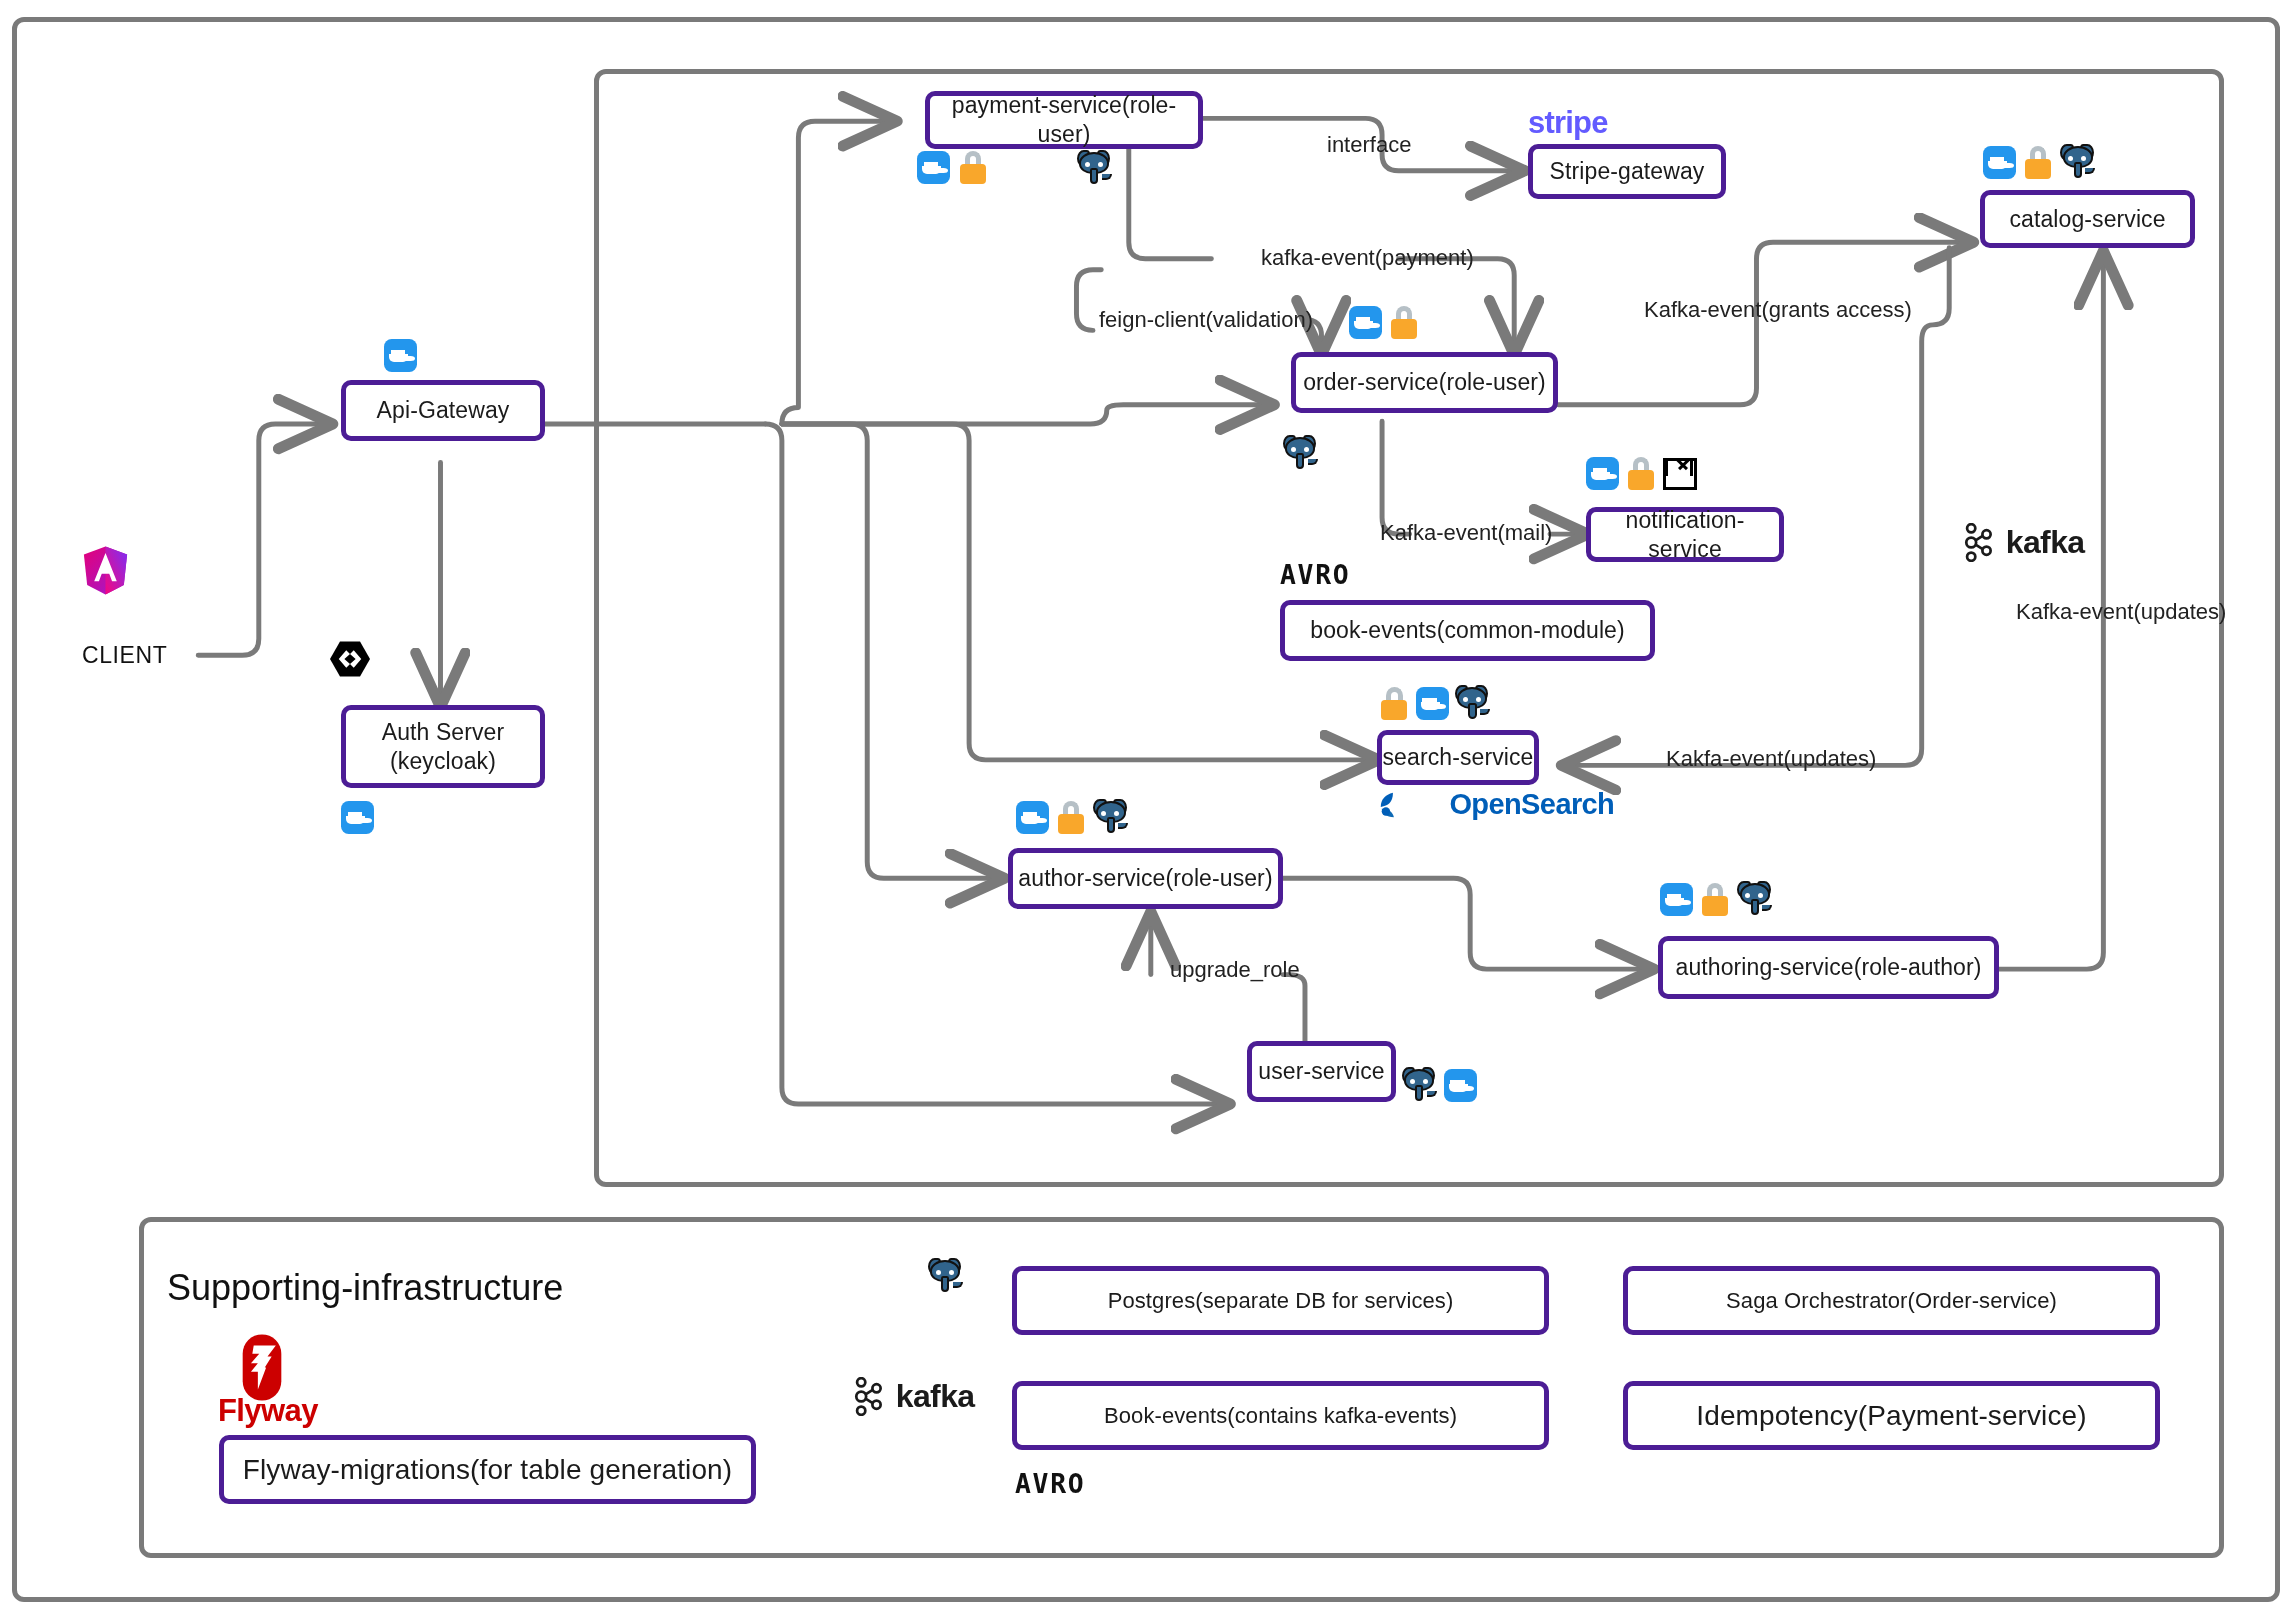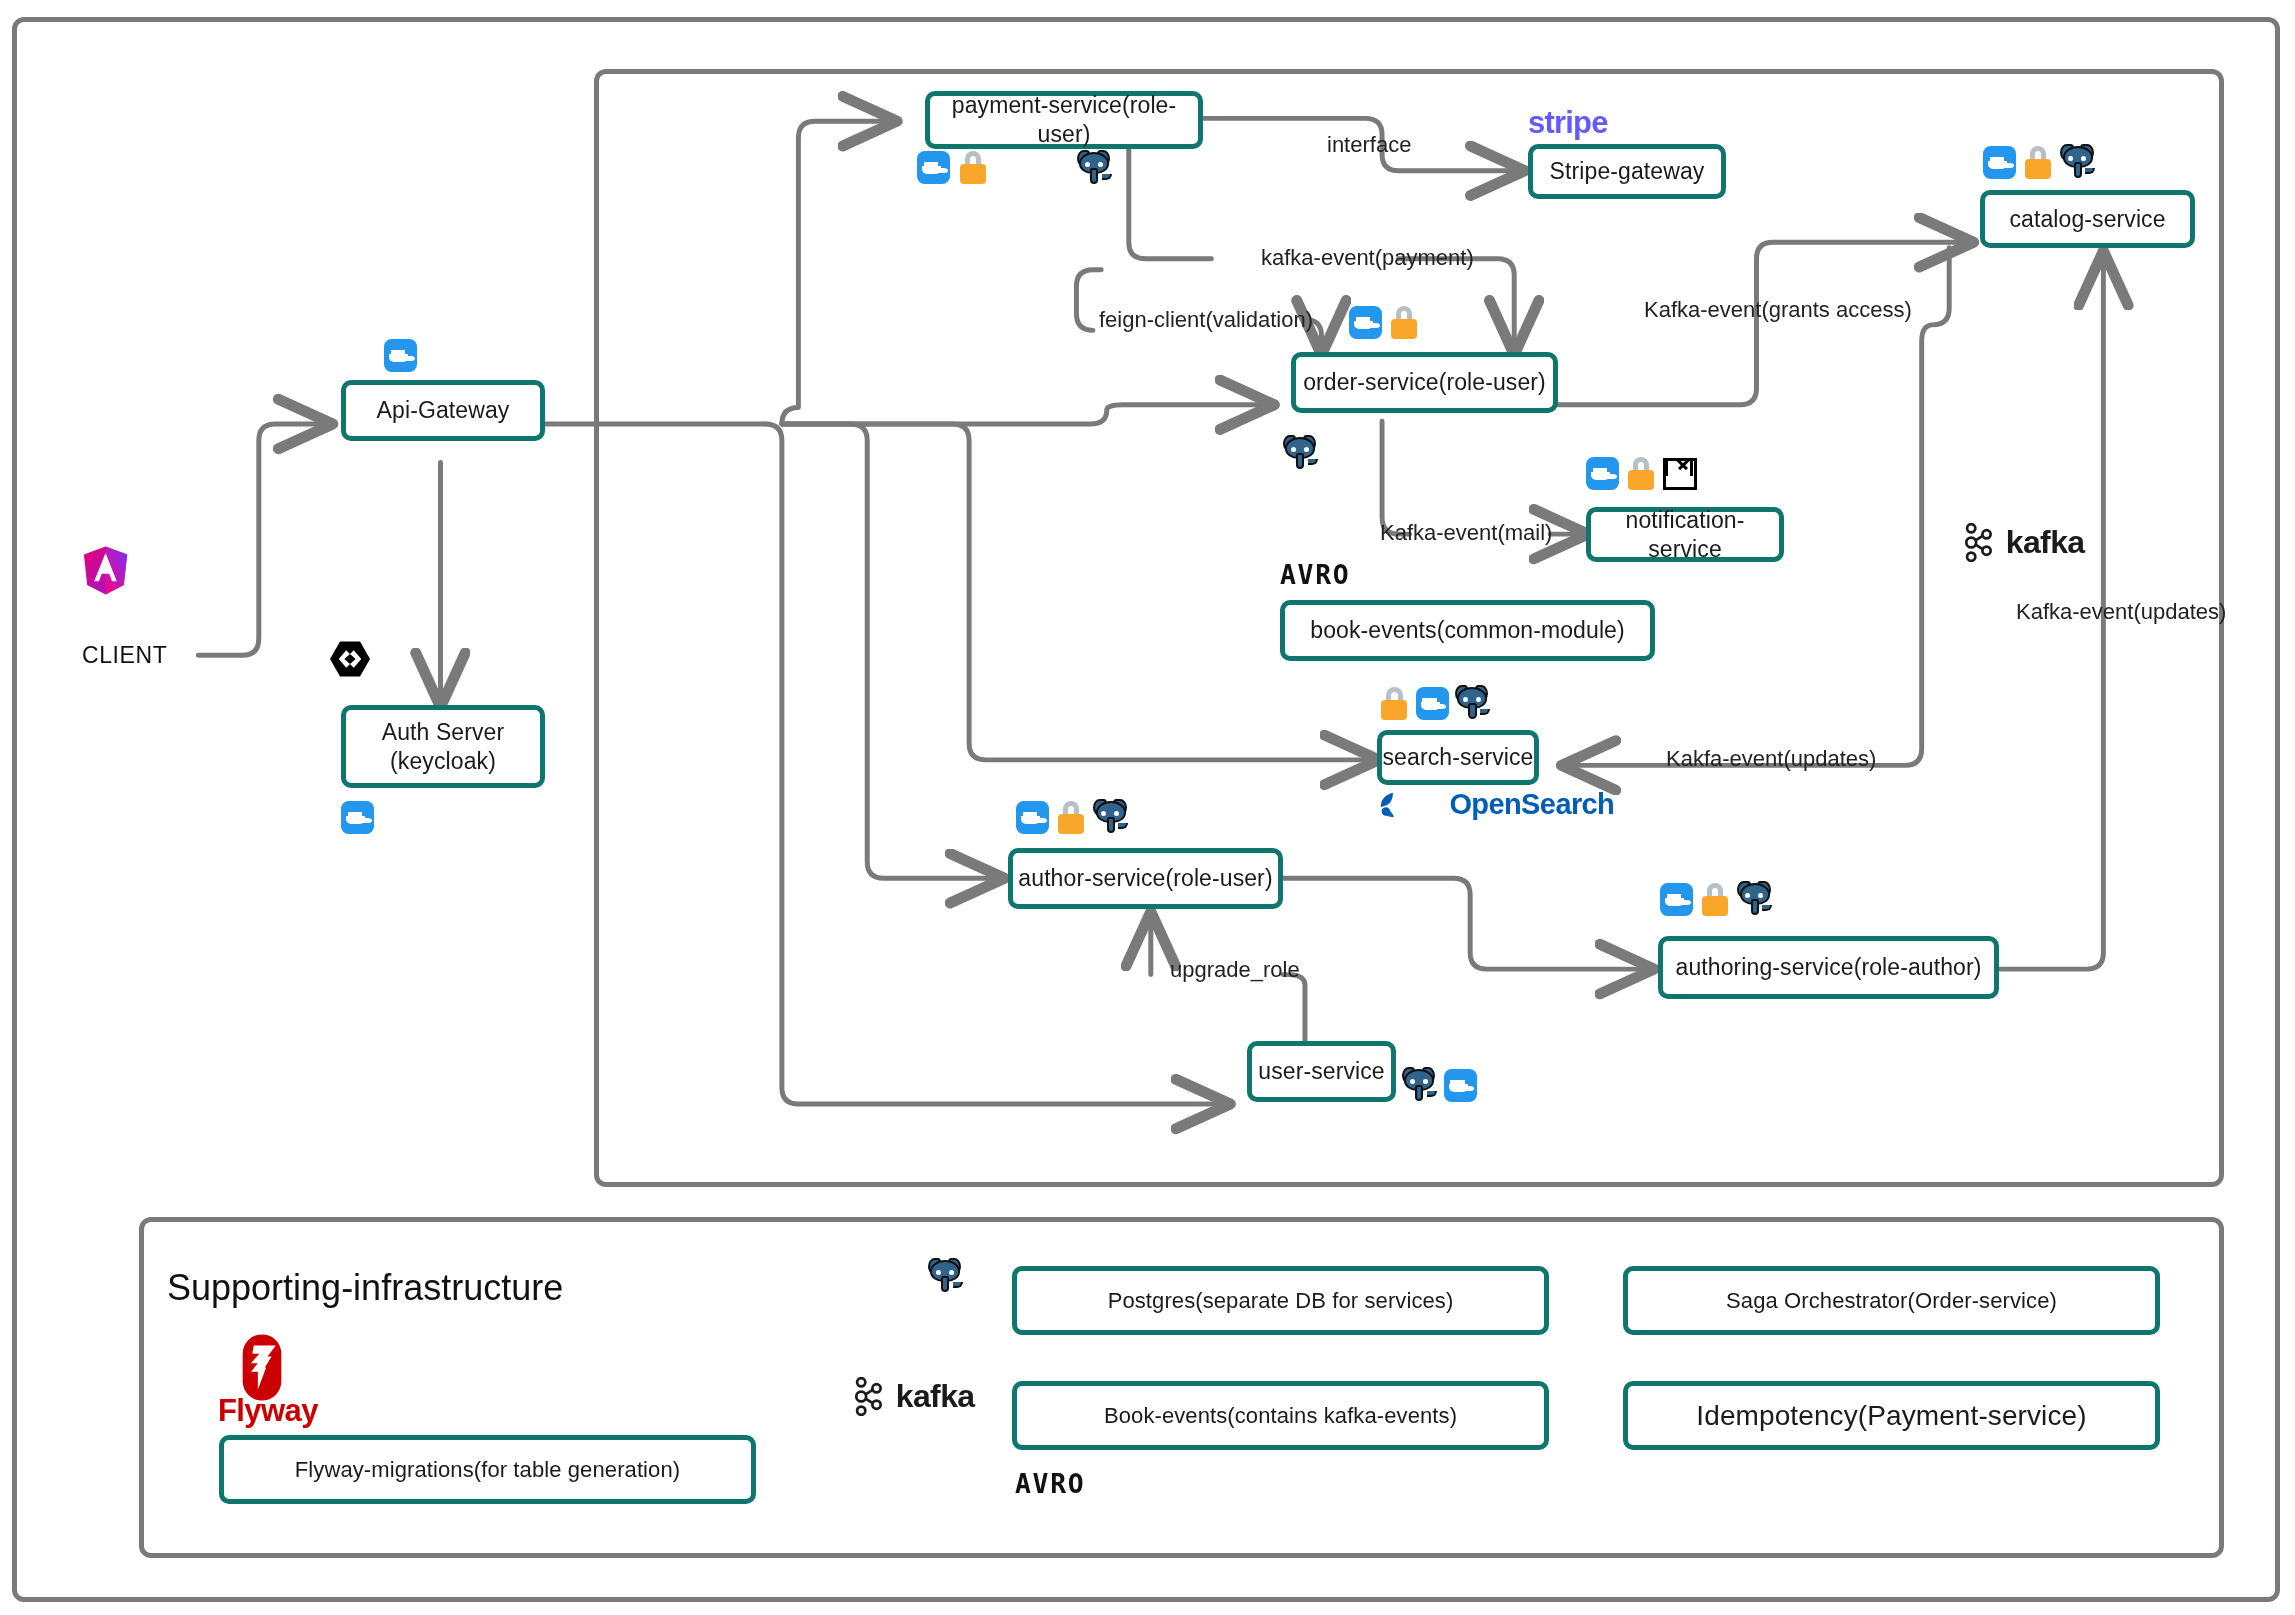--- a/index.html
+++ b/index.html
@@ -1,21 +1,21 @@
 <!DOCTYPE html>
 <html style="font-size:8.8px"><head>
 <meta charset="utf-8">
 <style>
   html,body{margin:0;padding:0;background:#ffffff;}
   body{font-family:"Liberation Sans", sans-serif;}
   #stage{position:relative;width:2295px;height:1615px;background:#fff;overflow:hidden;}
   svg.layer{position:absolute;left:0;top:0;width:2295px;height:1615px;}
 
   .node{position:absolute;box-sizing:border-box;background:#fff;
-        border:5px solid #0f766e;border-radius:10px;
+        border:5px solid #4c1d95;border-radius:10px;
         display:flex;align-items:center;justify-content:center;text-align:center;
         color:#1b1b1b;font-size:23px;line-height:1.25;letter-spacing:0.1px;}
   .node.two-line{flex-direction:column;}
   .frame{position:absolute;box-sizing:border-box;background:transparent;
          border:5px solid #7a7a7a;border-radius:12px;}
   .lbl{position:absolute;color:#222;font-size:22px;white-space:nowrap;}
   .iconrow{position:absolute;display:flex;align-items:flex-end;gap:5.5px;}
   .ico-docker{width:33px;height:33px;border-radius:7.7px;background:#2396ed;position:relative;}
   .ico-docker i{position:absolute;left:5px;top:11px;width:23px;height:12px;display:block;}
   .ico-docker i:before{content:"";position:absolute;left:0;top:4.4px;width:19px;height:7.2px;
@@ -411,21 +411,21 @@
 
   <div class="section-title" style="left:167px;top:1267px;">Supporting-infrastructure</div>
 
   <div style="position:absolute;left:237px;top:1333px;">
     <svg width="50" height="69" viewBox="0 0 72 100">
       <rect x="8" y="2" width="56" height="96" rx="28" fill="#cc0000"></rect>
       <path d="M24 18 H56 L44 34 H34 L50 34 L40 50 H28 L42 50 L30 82 L30 56 H20 L30 44 H20 L32 30 H22 Z" fill="#fff"></path>
     </svg>
   </div>
   <div class="flyway-word" style="left:218px;top:1393px;">Flyway</div>
-  <div class="node" style="left:219px;top:1435px;width:537px;height:69px;font-size:22px;">
+  <div class="node" style="left:219px;top:1435px;width:537px;height:69px;font-size:28px;">
     <span>Flyway-migrations(for table generation)</span>
   </div>
 
   <div style="position:absolute;left:928px;top:1258px;">
     <span class="ico-pg" style="width:57px;height:59px;transform:scale(1.7);transform-origin:0 0;">
       <span class="earL"></span><span class="earR"></span><span class="head"></span>
       <span class="trunk"></span><span class="tusk"></span><span class="eyeL"></span><span class="eyeR"></span>
     </span>
   </div>
   <div class="node" style="left:1012px;top:1266px;width:537px;height:69px;font-size:22px;">

